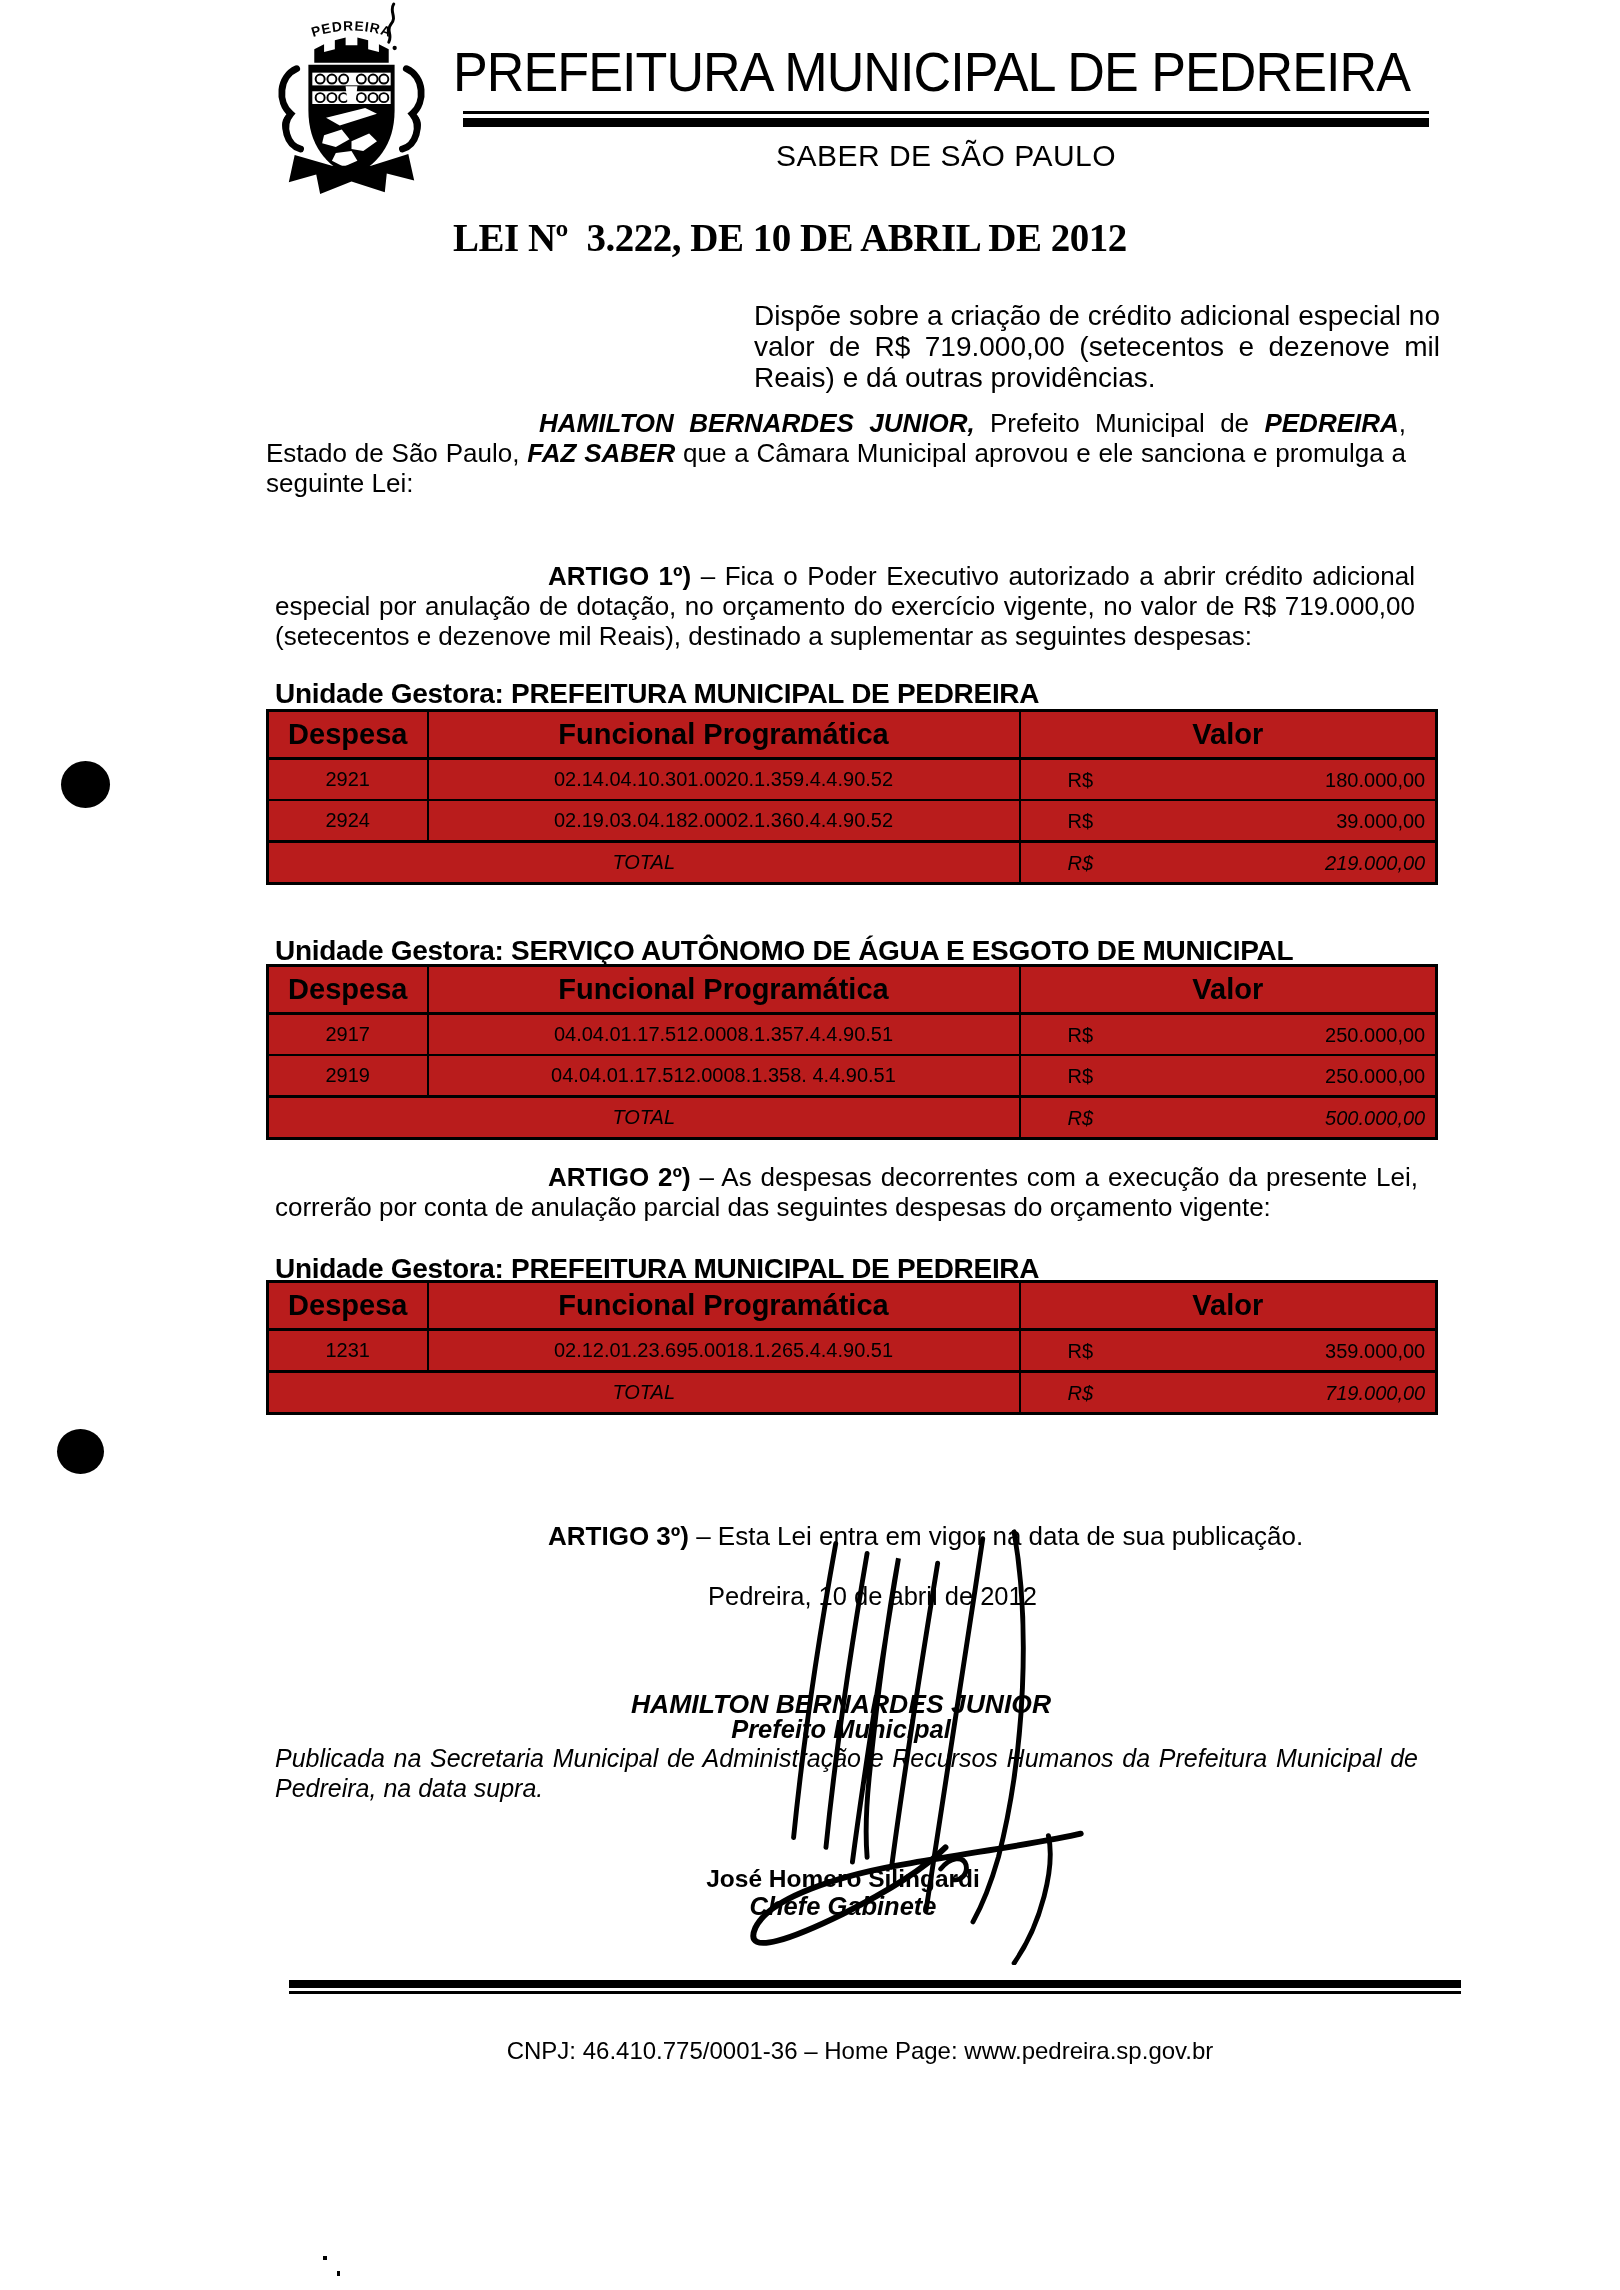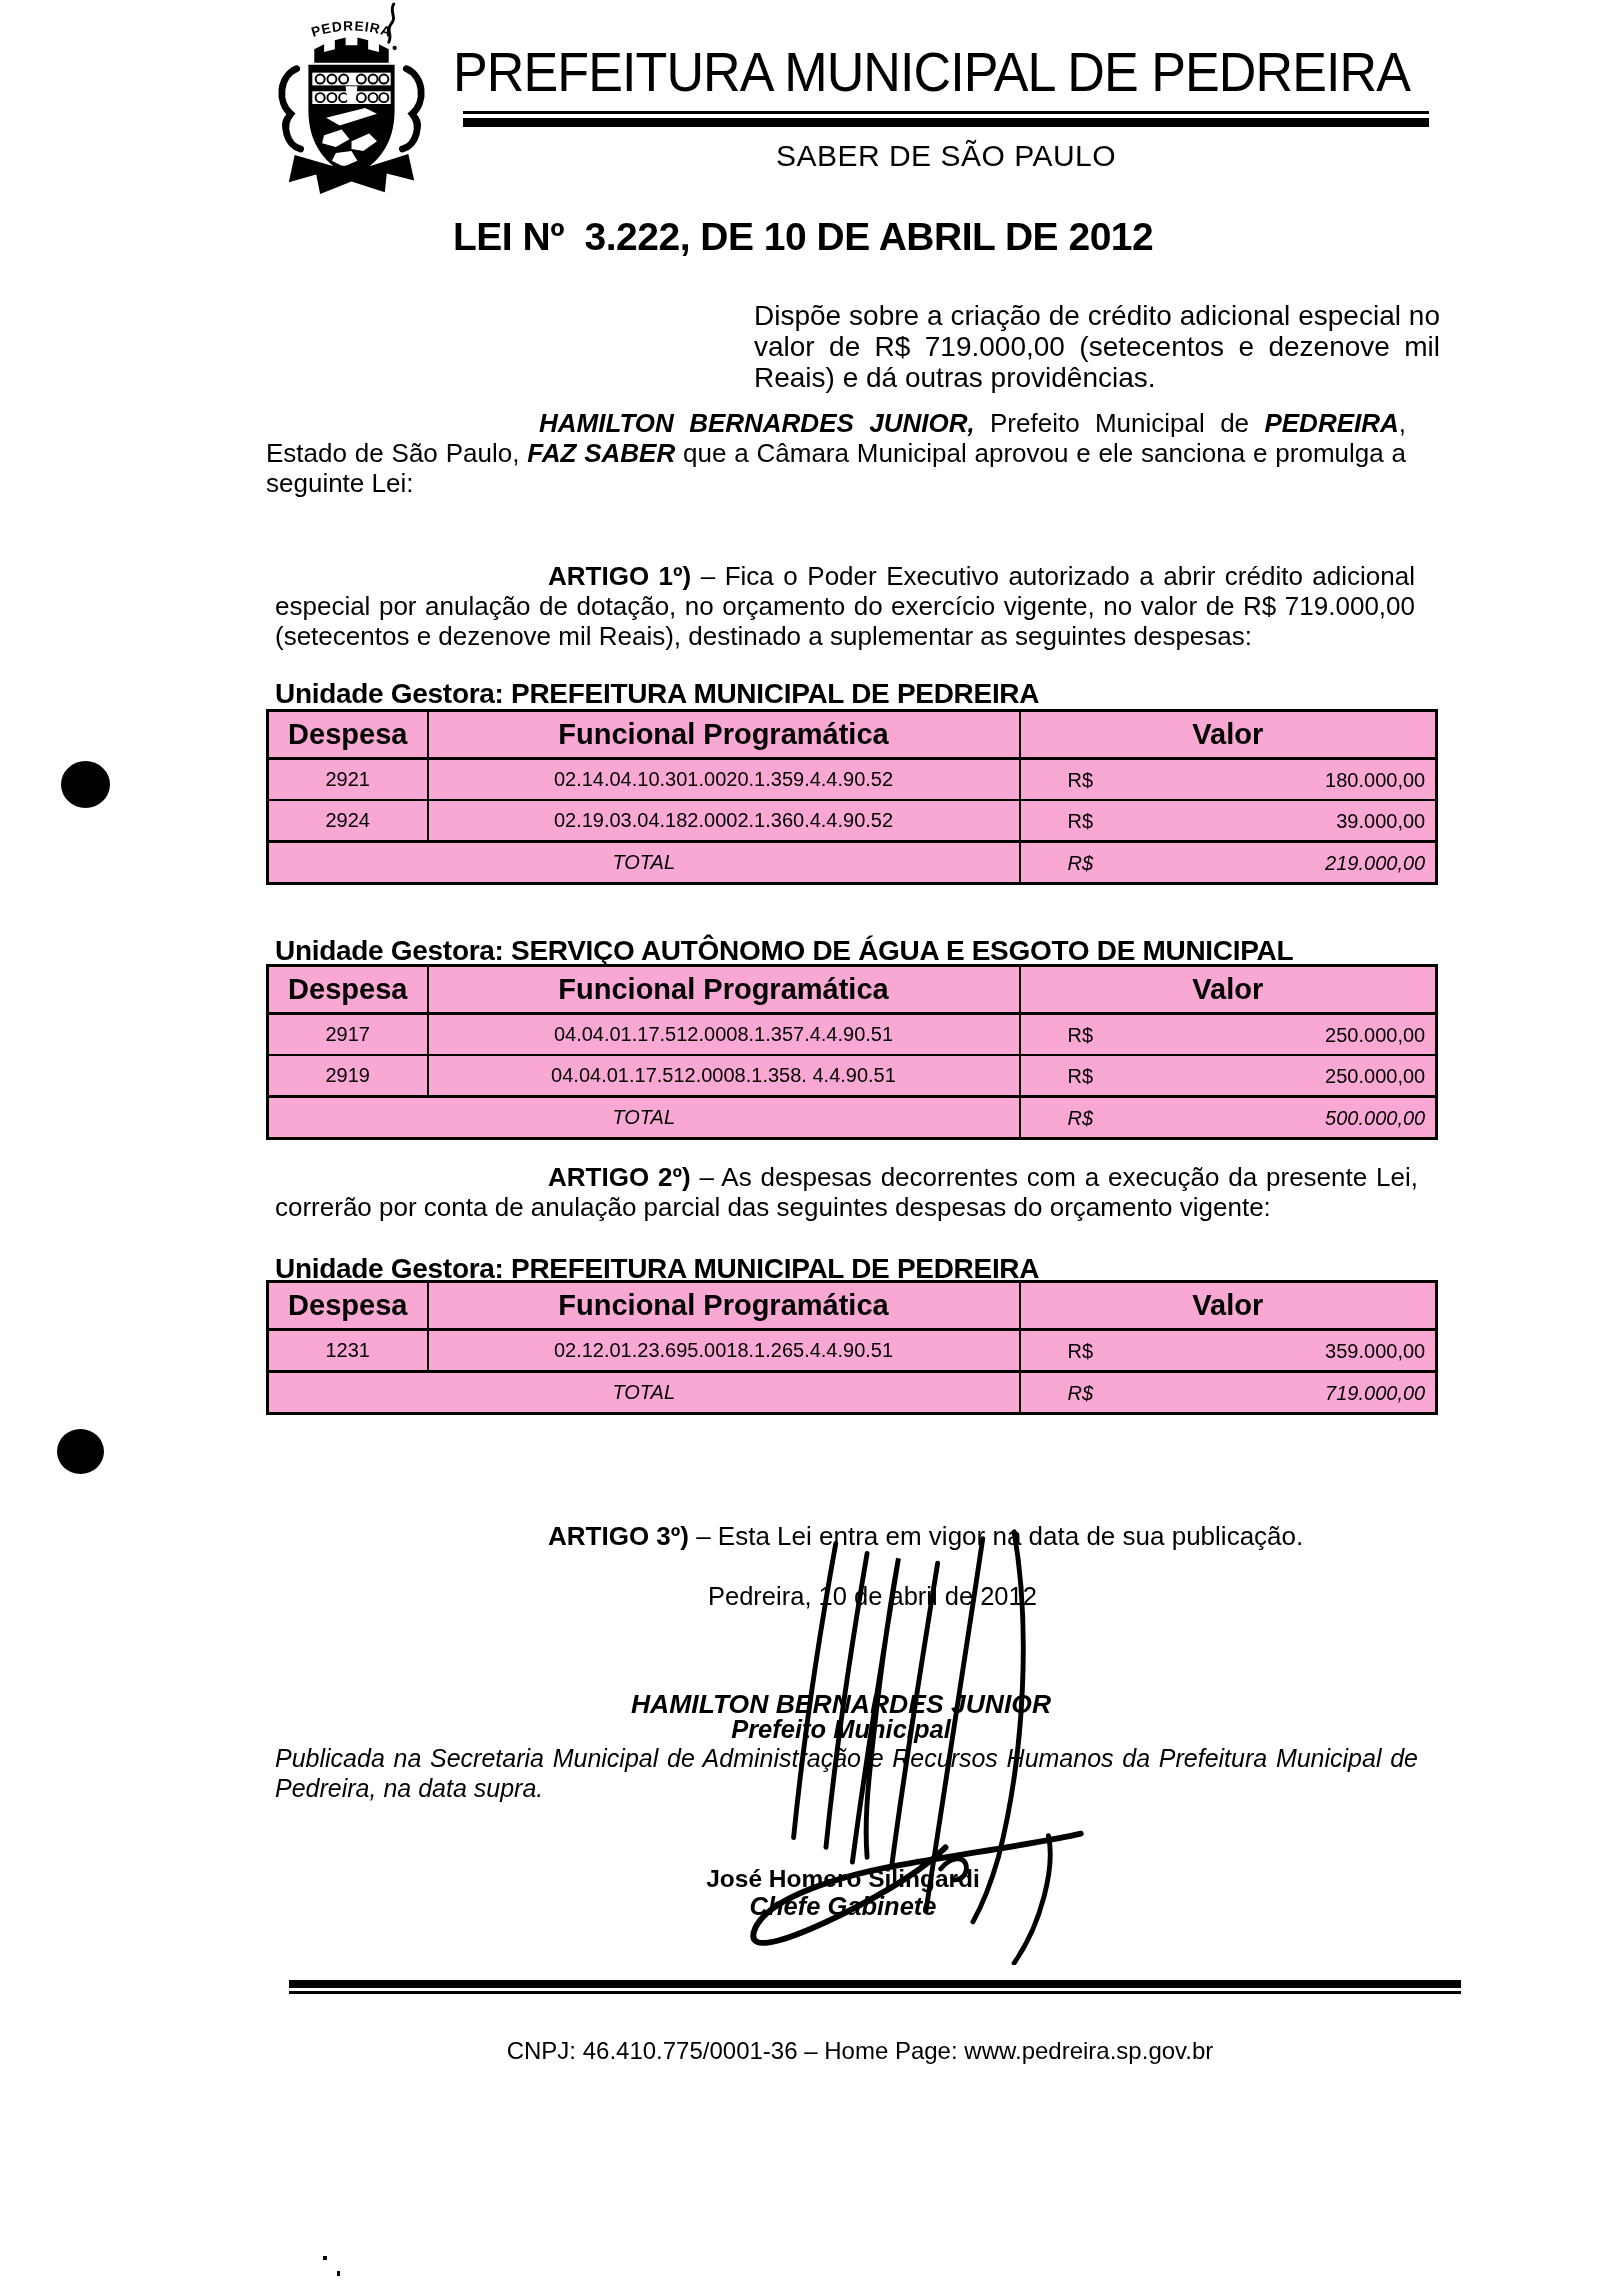--- a/index.html
+++ b/index.html
@@ -14,26 +14,26 @@
   .abs{position:absolute;}
   .b{font-weight:bold;}
   .i{font-style:italic;}
   .punch{position:absolute;background:#000;border-radius:50%;}
   .org-title{
     font-size:56px;font-weight:500;letter-spacing:-1px;white-space:nowrap;
     transform:scaleX(.93);transform-origin:left top;
   }
   .rule{position:absolute;background:#000;}
   .state-line{font-size:30px;letter-spacing:0.5px;text-align:center;}
-  .law-no{font-size:39px;font-weight:bold;letter-spacing:-0.5px;white-space:pre;}
+  .law-no{font-size:39px;font-weight:bold;letter-spacing:-0.5px;white-space:pre;font-family:Liberation Serif, serif;}
   .ementa{font-size:28px;line-height:31px;text-align:justify;margin-left:29px;}
   .para{font-size:26px;line-height:30px;text-align:justify;}
   .indent{text-indent:273px;}
   .ug-heading{font-size:28px;font-weight:bold;letter-spacing:-0.3px;white-space:nowrap;}
-  table.law-table{position:absolute;border-collapse:collapse;table-layout:fixed;background:#f9a8d4;}
+  table.law-table{position:absolute;border-collapse:collapse;table-layout:fixed;background:#b91c1c;}
   table.law-table td,table.law-table th{
     border:2.9px solid #000;font-size:20px;text-align:center;vertical-align:middle;
     padding:0;overflow:hidden;
   }
   table.law-table{border:3.9px solid #000;}
   table.law-table th{font-size:29px;height:45px;border-bottom-width:3.9px;}
   table.law-table td{height:39px;}
   table.law-table tr.total td{border-top-width:3.9px;font-weight:normal;font-style:italic;}
   td.valor{position:relative;}
   td.valor .cur{position:absolute;left:47px;top:50%;transform:translateY(-50%);}

